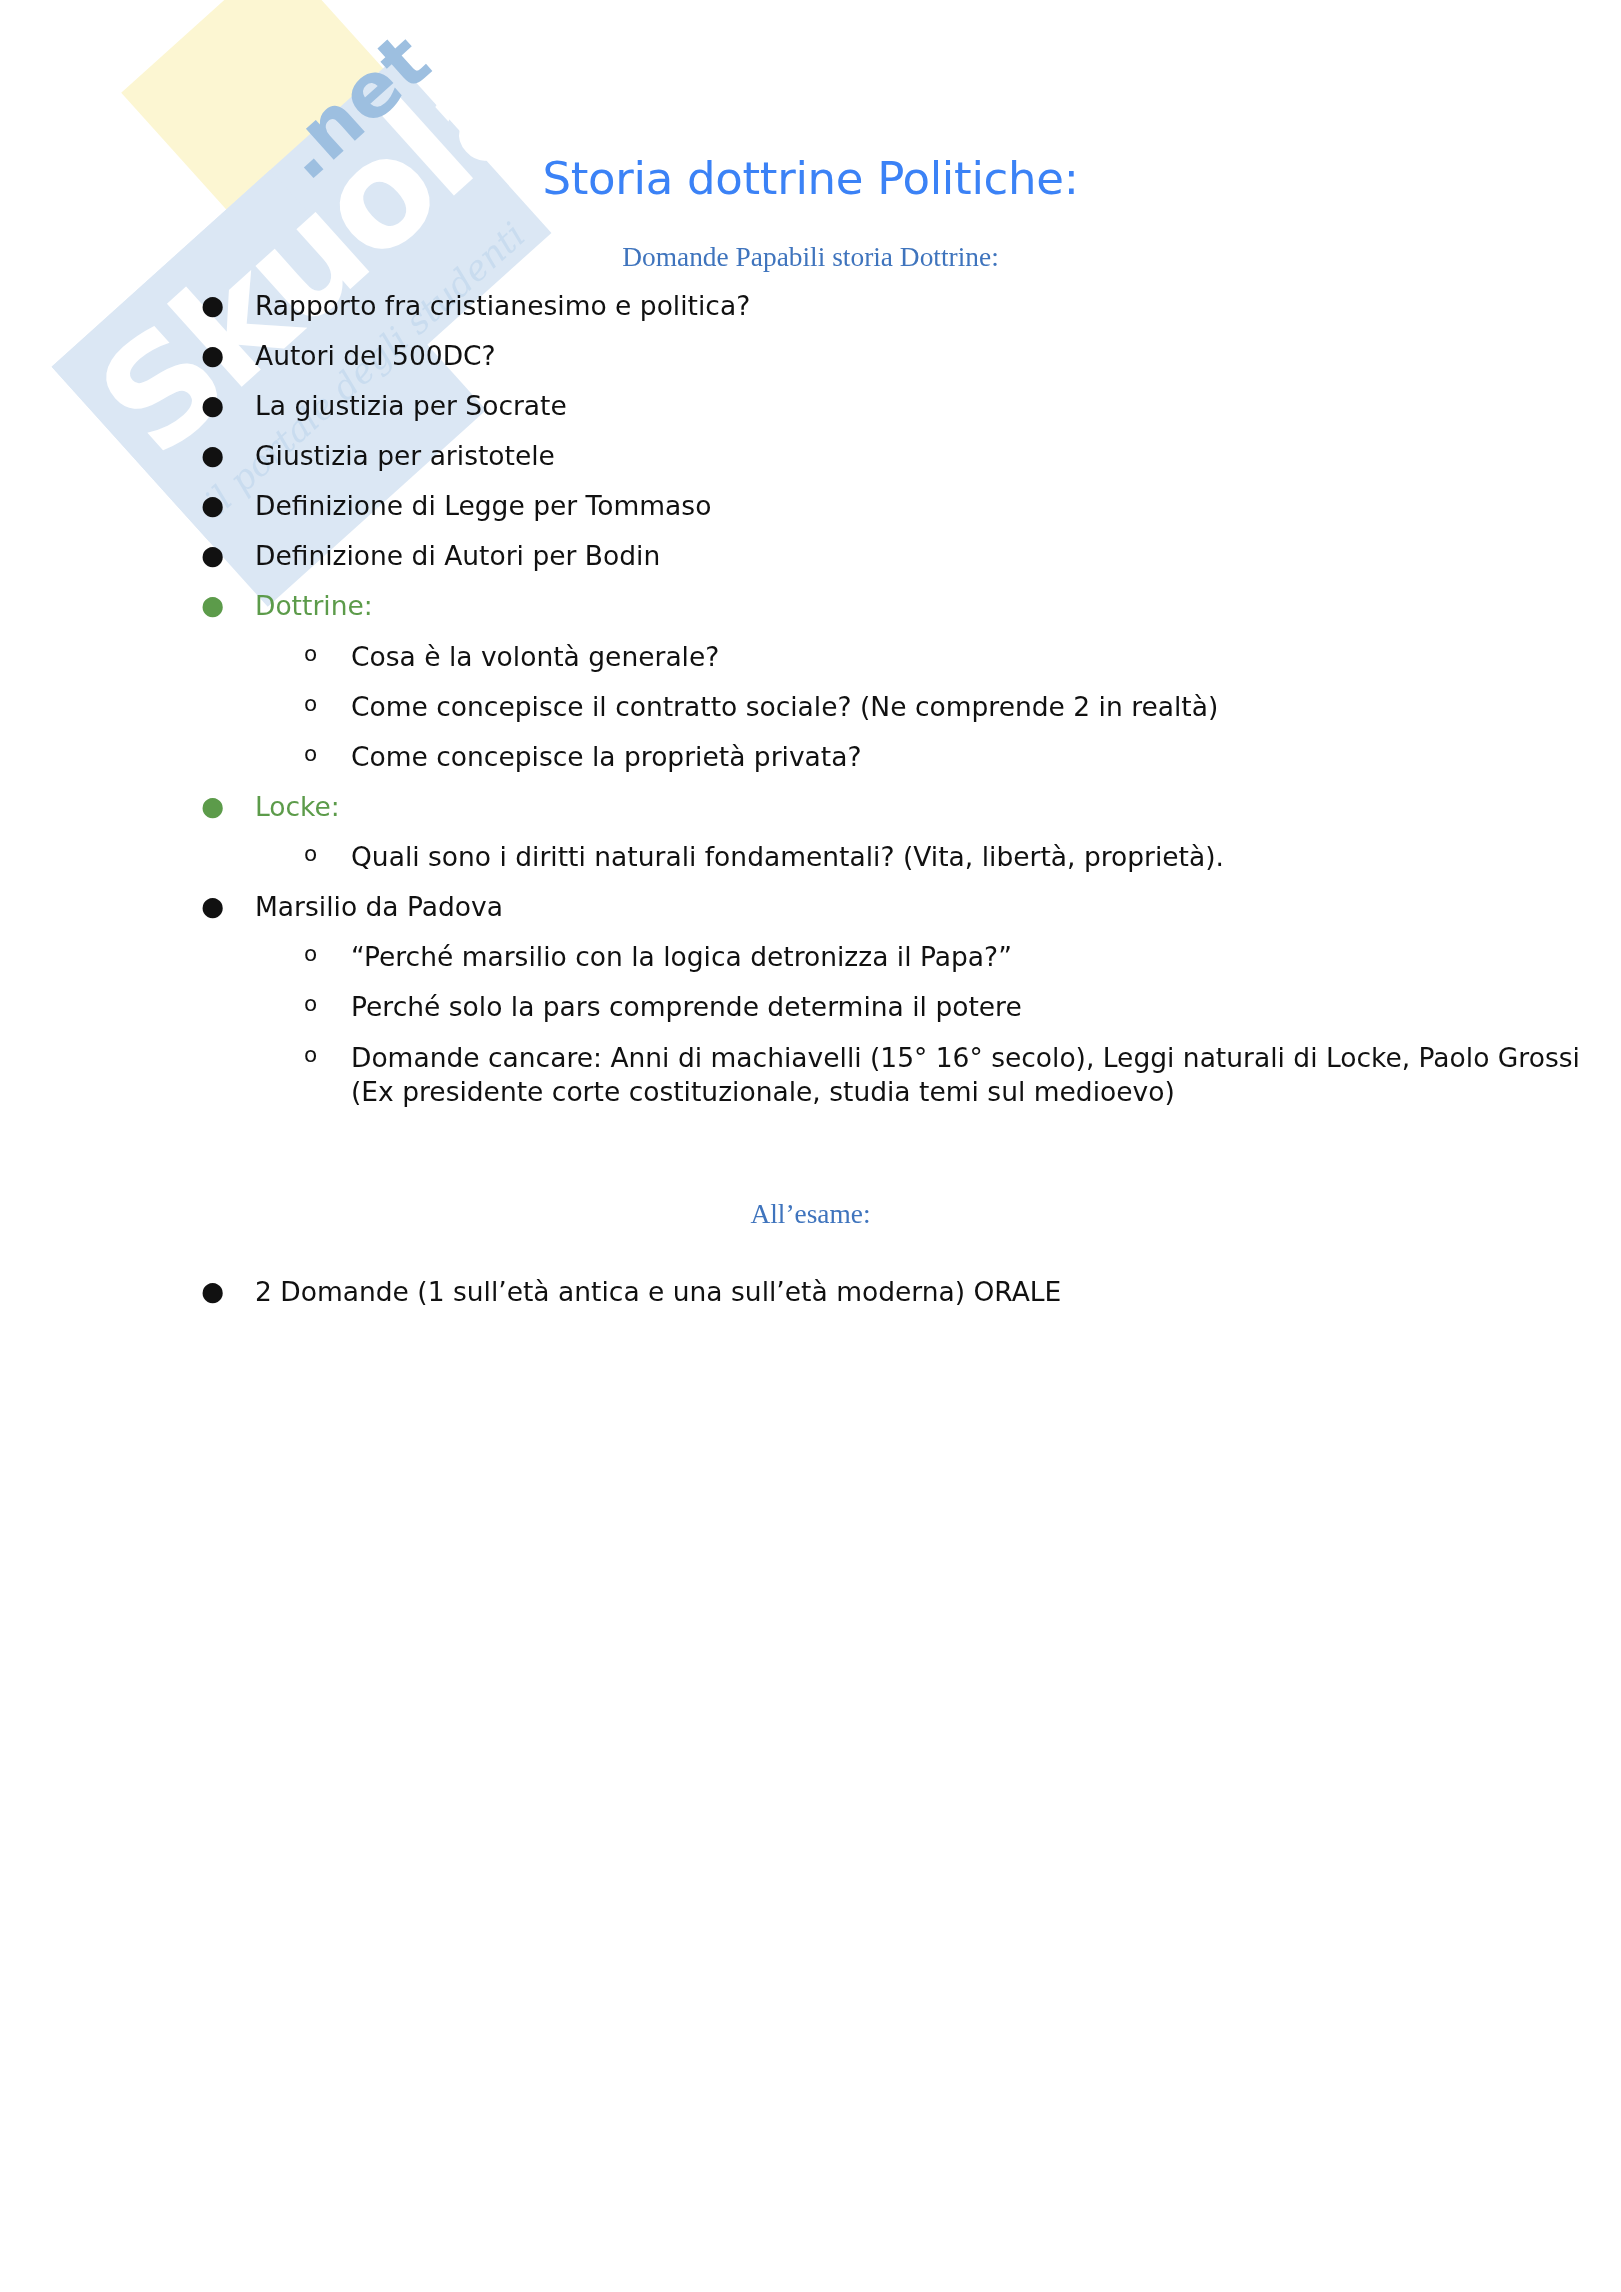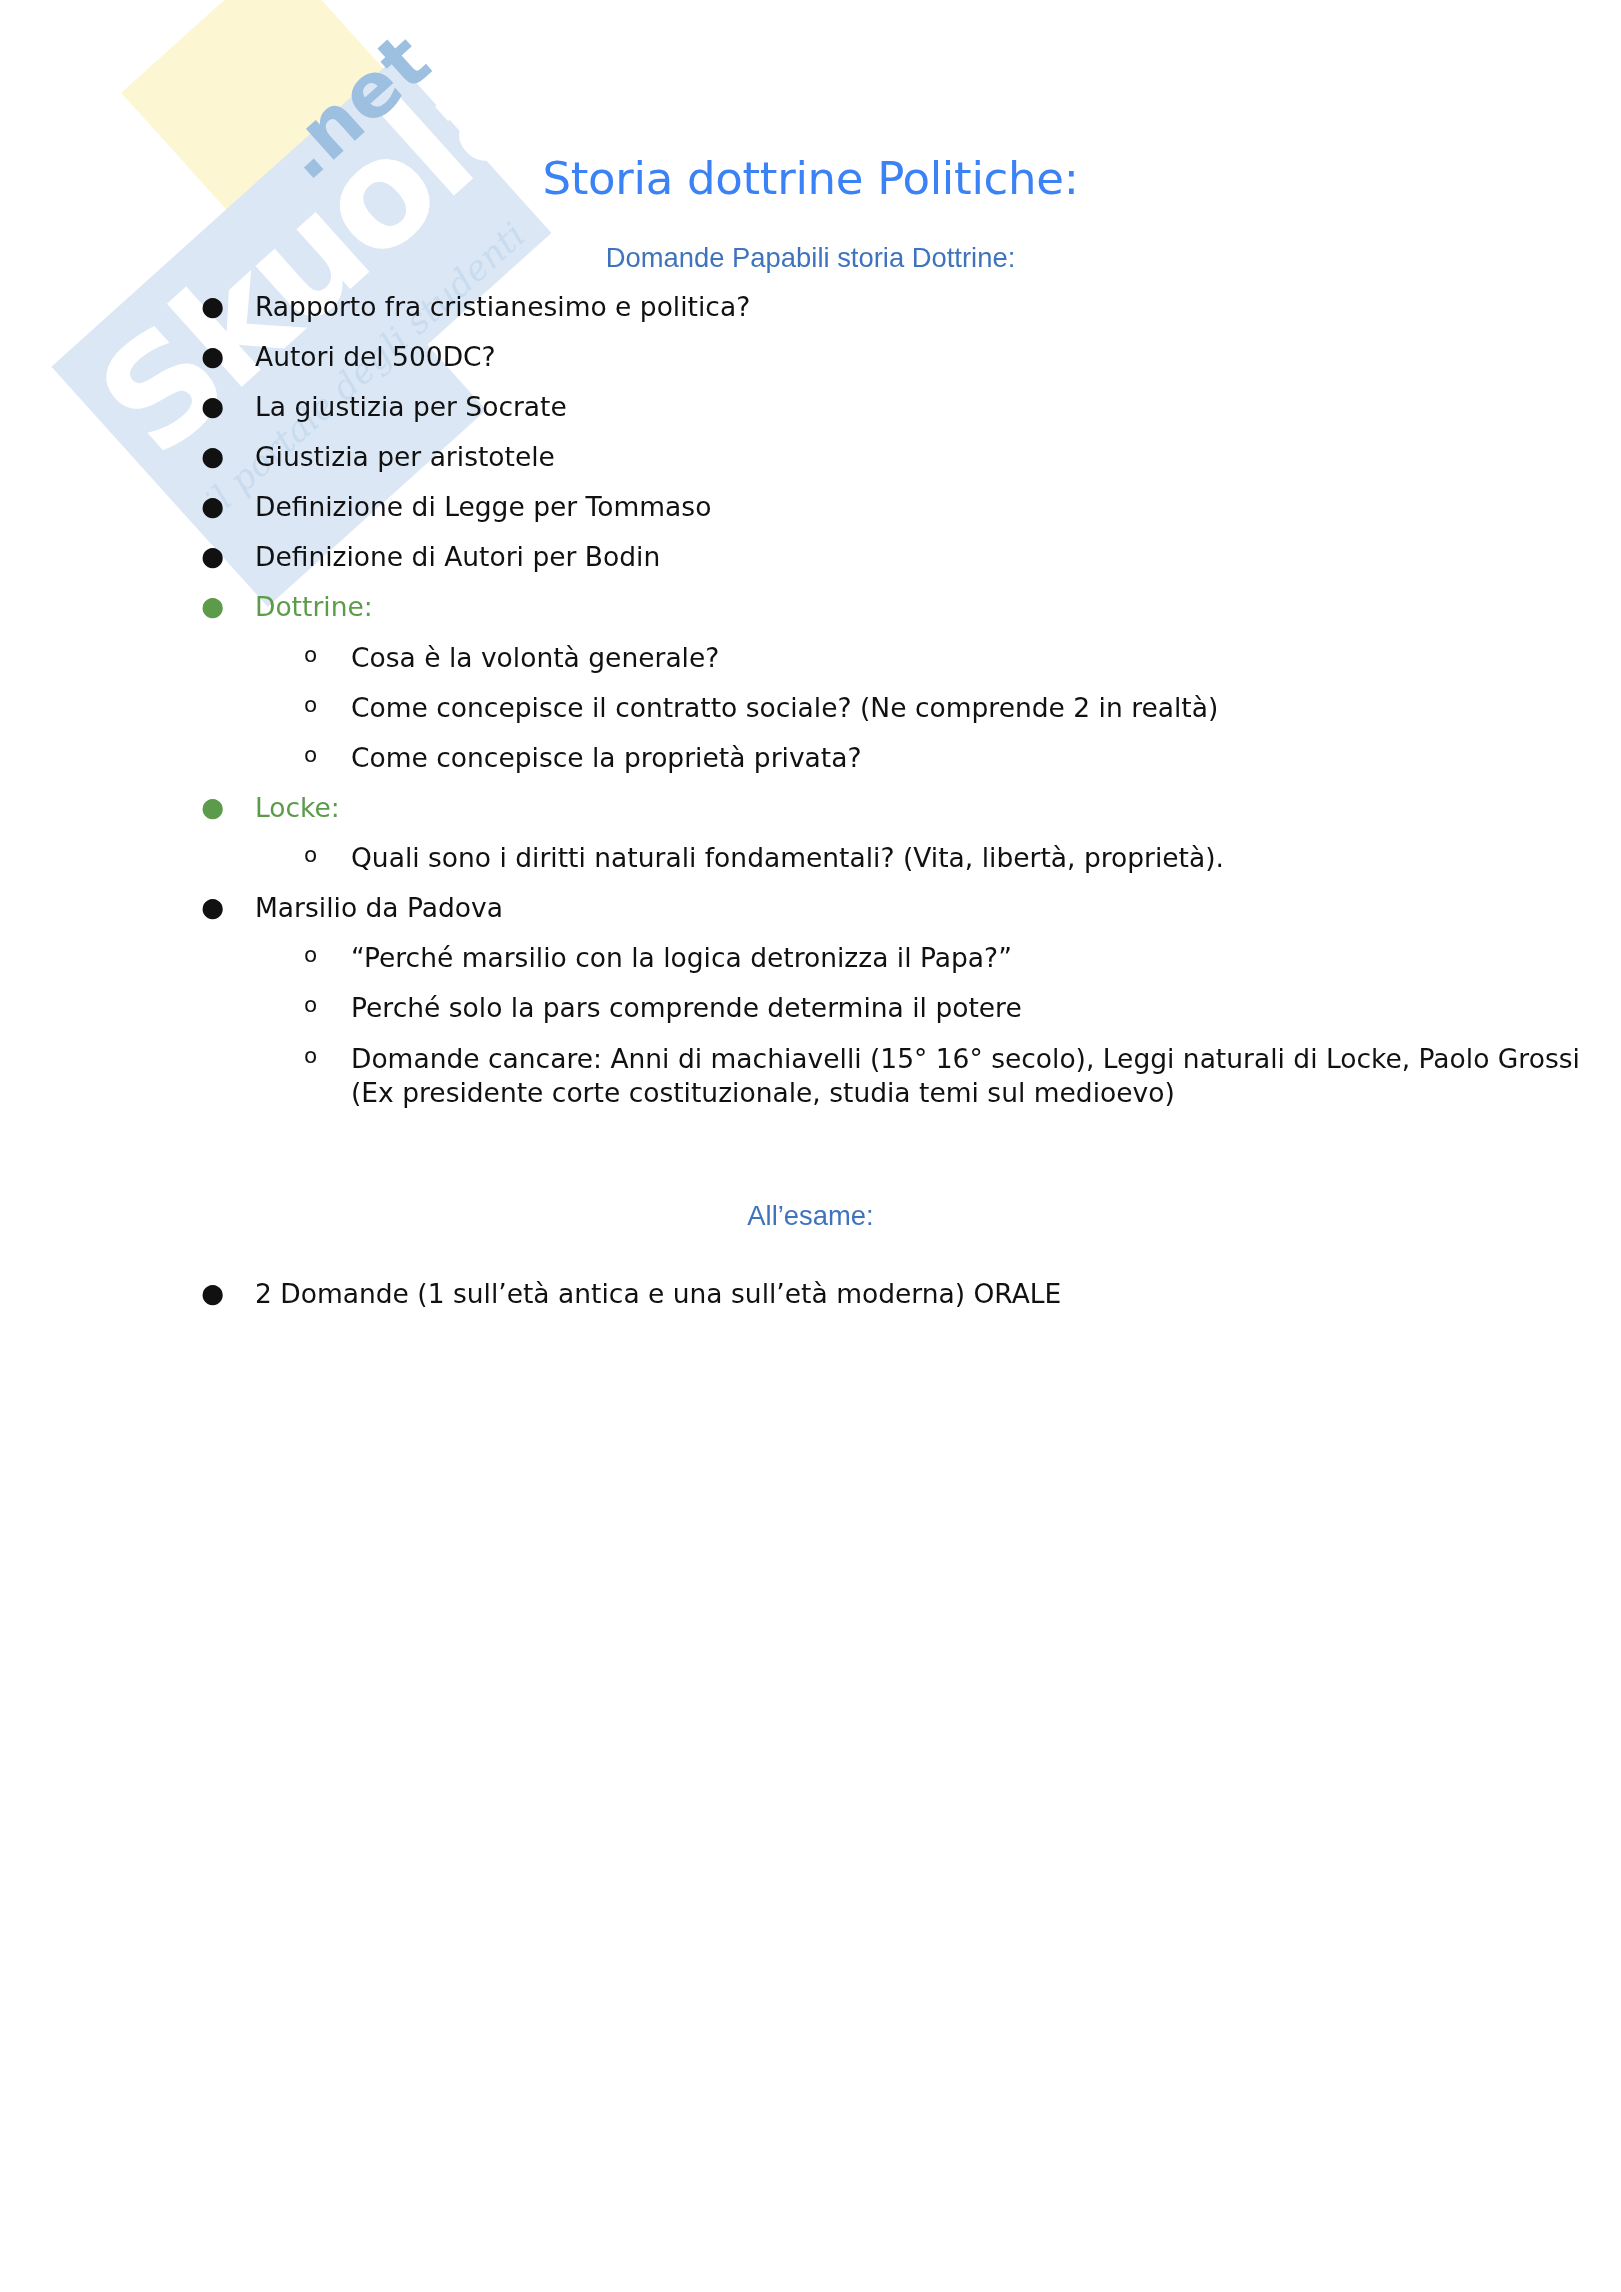--- a/index.html
+++ b/index.html
@@ -98,21 +98,21 @@
     font-weight: normal;
     font-size: 45px;
     color: #3b82f6;
     margin: 0;
     padding: 152px 0 0 0;
     letter-spacing: -0.3px;
   }
 
   .section-heading {
     text-align: center;
-    font-family: Liberation Sans, sans-serif;
+    font-family: Liberation Serif, serif;
     font-size: 27.4px;
     color: #3f74bd;
     margin: 0;
     font-weight: normal;
   }
   #subtitle-papabili { padding-top: 37px; }
   #heading-esame { padding-top: 0; }
 
   ul.lvl1 {
     list-style: none;

